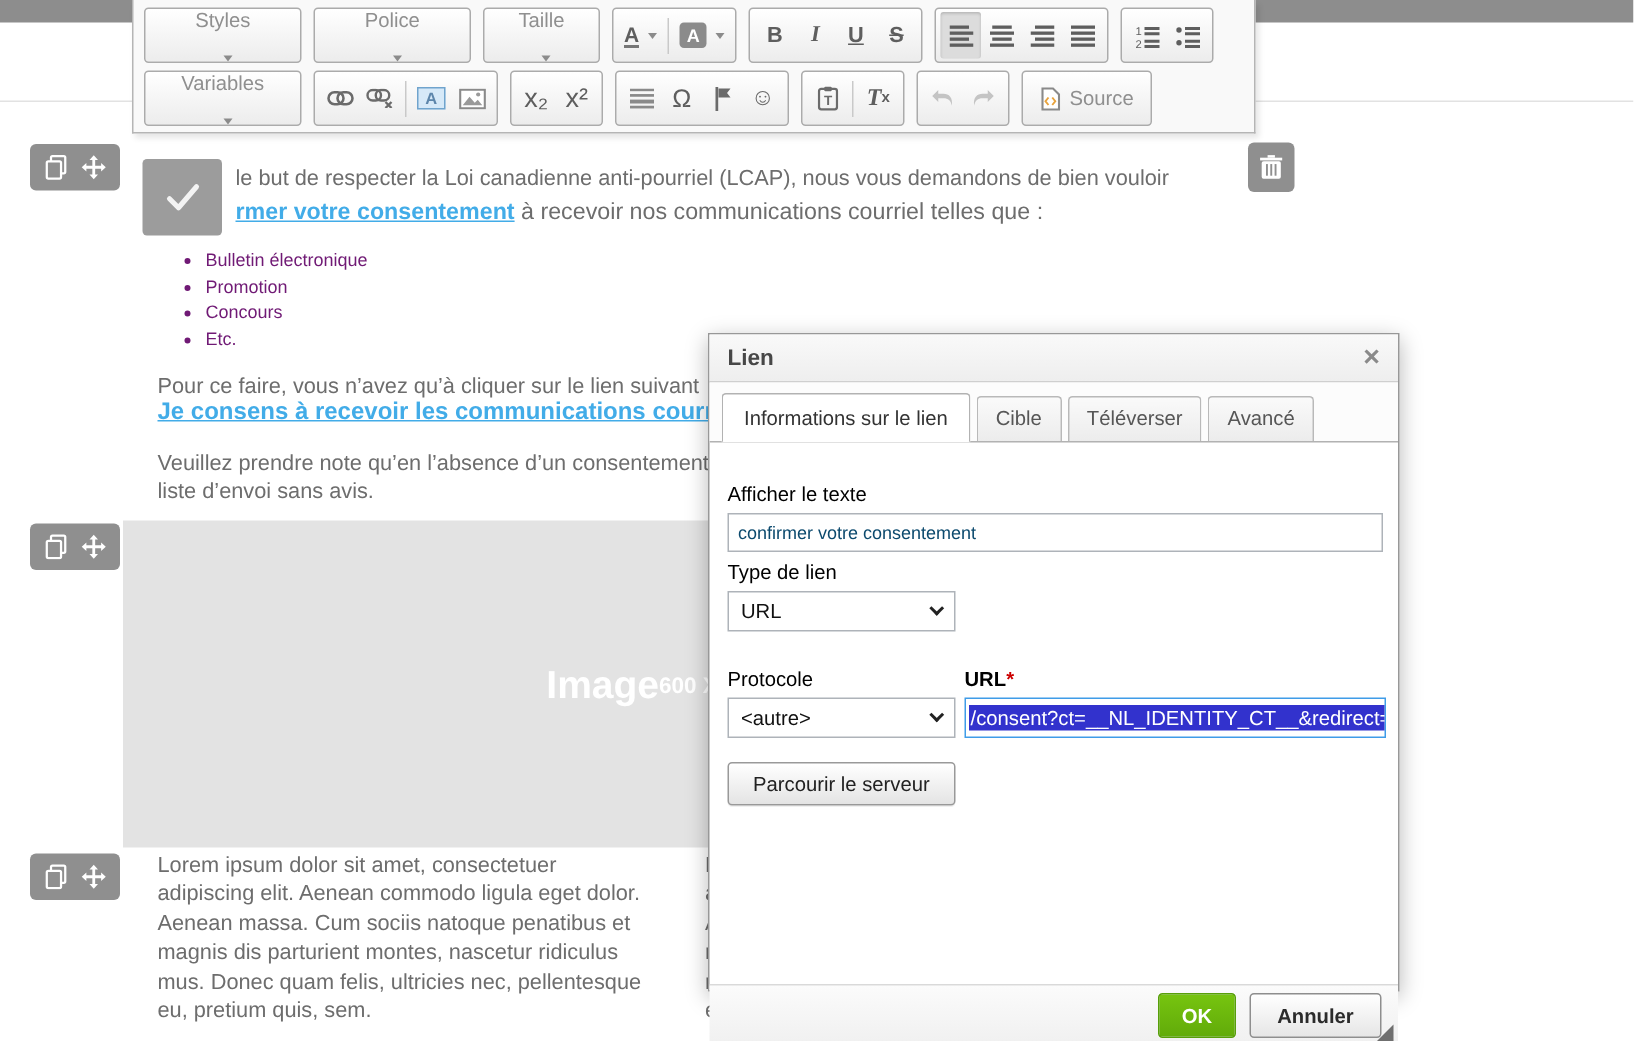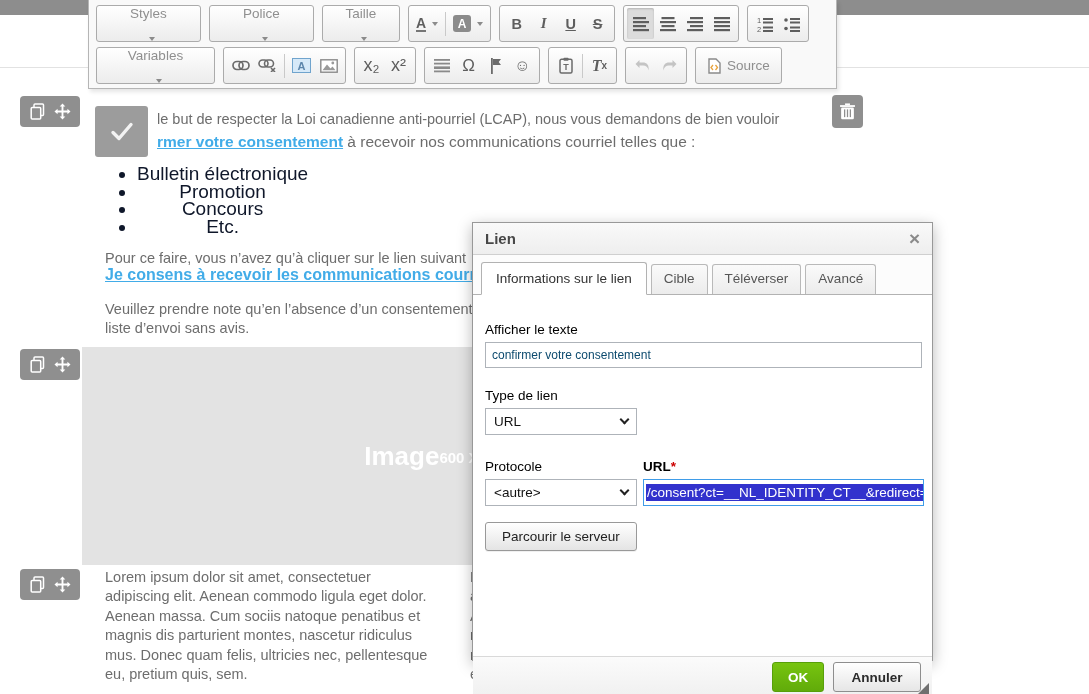--- a/index.html
+++ b/index.html
@@ -34,21 +34,21 @@
              font-weight:bold; display:flex; align-items:center; justify-content:center; }
   .subsup { color:#5e5e5e; font-weight:normal; font-size:18px; }
   .omega { color:#5e5e5e; font-size:17px; }
   .smiley { color:#6b6b6b; font-size:16px; }
   .srcbtn { display:flex; align-items:center; gap:6px; padding:0 8px; color:#8f8f8f; font-size:13.5px; }
 
   
   .doc-text { position:absolute; color:#6d6d6d; font-size:14.5px; line-height:19px; z-index:2; white-space:pre-line; }
   .lnk { color:#42ace8; font-weight:bold; text-decoration:underline; }
   .biglnk { position:absolute; font-size:16px; z-index:2; white-space:nowrap; }
-  .bullets { position:absolute; left:122px; top:165px; z-index:2; color:#0f172a; font-size:19px; line-height:17.5px; padding-left:15px;text-align:center; }
+  .bullets { position:absolute; left:122px; top:165px; z-index:2; color:#701a75; font-size:12px; line-height:17.5px; padding-left:15px; }
   .img-ph { position:absolute; left:82px; top:347px; width:708px; height:218px; background:#e3e3e3; z-index:2;
             display:flex; flex-direction:row; align-items:center; justify-content:center; color:#ffffff; }
   .img-ph .t1 { font-size:26px; font-weight:bold; }
   .img-ph .t2 { font-size:15px; font-weight:bold; margin-top:2px; }
 
   .handle { position:absolute; width:60px; height:31px; background:#8f8f8f; border-radius:4px; z-index:3;
             display:flex; align-items:center; justify-content:center; gap:9px; }
   .sq-check { position:absolute; left:95px; top:106px; width:53px; height:51px; background:#9c9c9c; border-radius:3px; z-index:3;
               display:flex; align-items:center; justify-content:center; }
   .trash { position:absolute; left:832px; top:95px; width:31px; height:33px; background:#8f8f8f; border-radius:4px; z-index:3;
@@ -198,21 +198,21 @@
               <rect x="7" y="5.5" width="10" height="2"></rect>
               <rect x="7" y="10.5" width="10" height="2"></rect>
               <rect x="7" y="14" width="10" height="2"></rect>
             </g>
           </svg>
       </div>
     </div>
   </div>
 
   <div class="trow trow2">
-    <div class="combo" style="width:119px">
+    <div class="combo" style="width:105px">
       <span>Variables</span>
       <span class="caret"></span>
     </div>
     <div class="grp">
       <div class="tbtn">
         <svg width="18" height="11" viewBox="0 0 18 11">
             <g fill="none" stroke="#6b6b6b" stroke-width="1.7">
               <rect x="1" y="1.5" width="10" height="8" rx="4"></rect>
               <rect x="7" y="1.5" width="10" height="8" rx="4"></rect>
             </g>
@@ -399,21 +399,21 @@
   <div class="tabs">
     <span class="tab active">Informations sur le lien</span>
     <span class="tab">Cible</span>
     <span class="tab">Téléverser</span>
     <span class="tab">Avancé</span>
   </div>
   <div class="dlg-body">
     <div class="flabel">Afficher le texte</div>
     <div class="fin">confirmer votre consentement</div>
 
-    <div class="flabel" style="margin-top:20px">Type de lien</div>
+    <div class="flabel" style="margin-top:6px">Type de lien</div>
     <div class="fsel">
       <span>URL</span>
       <span class="chev"></span>
     </div>
 
     <div class="frow">
       <div>
         <div class="flabel">Protocole</div>
         <div class="fsel">
           <span>&lt;autre&gt;</span>

